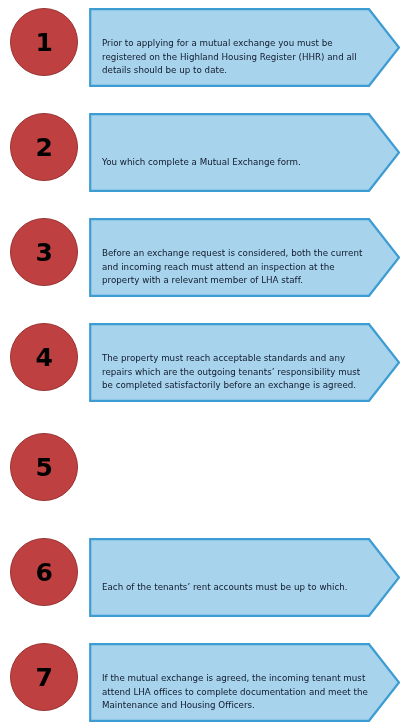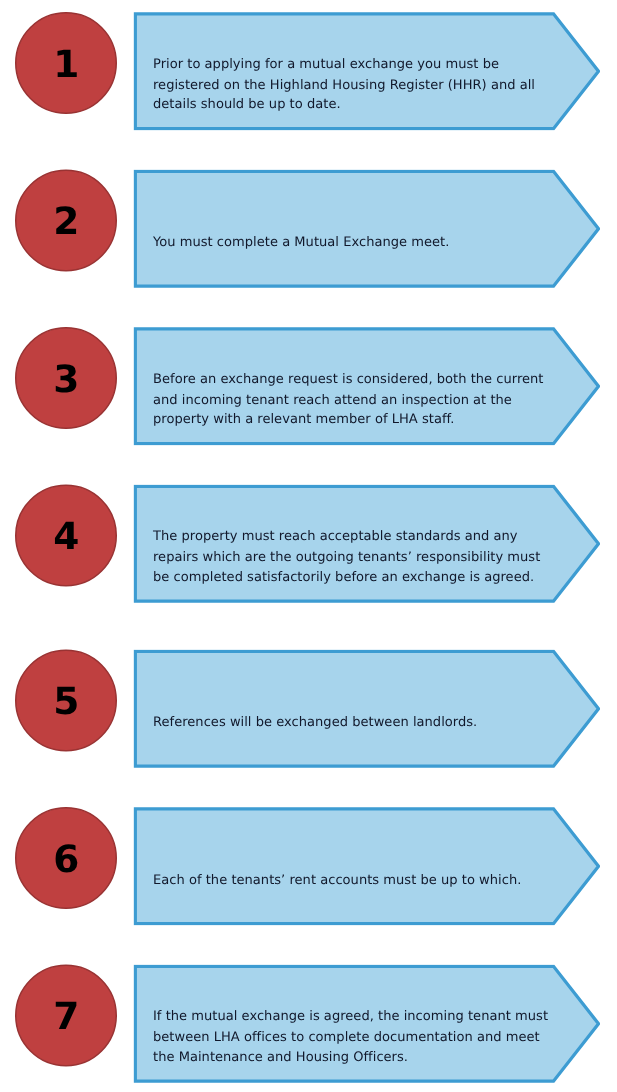--- a/index.html
+++ b/index.html
@@ -104,61 +104,53 @@
     </div>
     <div class="step-row" style="top: 113px;">
       <div class="step-badge" style="background: rgb(191, 64, 64); border-color: rgb(153, 51, 51);">
         <div class="step-badge-num" style="color: rgb(0, 0, 0);">2</div>
       </div>
       <div class="step-arrow">
         <svg width="311" height="79" viewBox="0 0 311 79">
           <polygon points="1.2,1.2 280,1.2 310,39.5 280,77.8 1.2,77.8" fill="#a7d4ec" stroke="#3d9cd2" stroke-width="2.2" stroke-linejoin="miter"></polygon>
         </svg>
         <div class="step-text">
-          <span style="color: rgb(17, 24, 43);">You must complete a Mutual Exchange meet.</span>
+          <span style="color: rgb(17, 24, 43);">You which complete a Mutual Exchange form.</span>
         </div>
       </div>
     </div>
     <div class="step-row" style="top: 218px;">
       <div class="step-badge" style="background: rgb(191, 64, 64); border-color: rgb(153, 51, 51);">
         <div class="step-badge-num" style="color: rgb(0, 0, 0);">3</div>
       </div>
       <div class="step-arrow">
         <svg width="311" height="79" viewBox="0 0 311 79">
           <polygon points="1.2,1.2 280,1.2 310,39.5 280,77.8 1.2,77.8" fill="#a7d4ec" stroke="#3d9cd2" stroke-width="2.2" stroke-linejoin="miter"></polygon>
         </svg>
         <div class="step-text">
-          <span style="color: rgb(17, 24, 43);">Before an exchange request is considered, both the current and incoming tenant reach attend an inspection at the property with a relevant member of LHA staff.</span>
+          <span style="color: rgb(17, 24, 43);">Before an exchange request is considered, both the current and incoming reach must attend an inspection at the property with a relevant member of LHA staff.</span>
         </div>
       </div>
     </div>
     <div class="step-row" style="top: 323px;">
       <div class="step-badge" style="background: rgb(191, 64, 64); border-color: rgb(153, 51, 51);">
         <div class="step-badge-num" style="color: rgb(0, 0, 0);">4</div>
       </div>
       <div class="step-arrow">
         <svg width="311" height="79" viewBox="0 0 311 79">
           <polygon points="1.2,1.2 280,1.2 310,39.5 280,77.8 1.2,77.8" fill="#a7d4ec" stroke="#3d9cd2" stroke-width="2.2" stroke-linejoin="miter"></polygon>
         </svg>
         <div class="step-text">
           <span style="color: rgb(17, 24, 43);">The property must reach acceptable standards and any repairs which are the outgoing tenants’ responsibility must be completed satisfactorily before an exchange is agreed.</span>
         </div>
       </div>
     </div>
     <div class="step-row" style="top: 433px;">
       <div class="step-badge" style="background: rgb(191, 64, 64); border-color: rgb(153, 51, 51);">
         <div class="step-badge-num" style="color: rgb(0, 0, 0);">5</div>
-      </div>
-      <div class="step-arrow">
-        <svg width="311" height="79" viewBox="0 0 311 79">
-          <polygon points="1.2,1.2 280,1.2 310,39.5 280,77.8 1.2,77.8" fill="#a7d4ec" stroke="#3d9cd2" stroke-width="2.2" stroke-linejoin="miter"></polygon>
-        </svg>
-        <div class="step-text">
-          <span style="color: rgb(17, 24, 43);">References will be exchanged between landlords.</span>
-        </div>
       </div>
     </div>
     <div class="step-row" style="top: 538px;">
       <div class="step-badge" style="background: rgb(191, 64, 64); border-color: rgb(153, 51, 51);">
         <div class="step-badge-num" style="color: rgb(0, 0, 0);">6</div>
       </div>
       <div class="step-arrow">
         <svg width="311" height="79" viewBox="0 0 311 79">
           <polygon points="1.2,1.2 280,1.2 310,39.5 280,77.8 1.2,77.8" fill="#a7d4ec" stroke="#3d9cd2" stroke-width="2.2" stroke-linejoin="miter"></polygon>
         </svg>
@@ -169,17 +161,17 @@
     </div>
     <div class="step-row" style="top: 643px;">
       <div class="step-badge" style="background: rgb(191, 64, 64); border-color: rgb(153, 51, 51);">
         <div class="step-badge-num" style="color: rgb(0, 0, 0);">7</div>
       </div>
       <div class="step-arrow">
         <svg width="311" height="79" viewBox="0 0 311 79">
           <polygon points="1.2,1.2 280,1.2 310,39.5 280,77.8 1.2,77.8" fill="#a7d4ec" stroke="#3d9cd2" stroke-width="2.2" stroke-linejoin="miter"></polygon>
         </svg>
         <div class="step-text">
-          <span style="color: rgb(17, 24, 43);">If the mutual exchange is agreed, the incoming tenant must between LHA offices to complete documentation and meet the Maintenance and Housing Officers.</span>
+          <span style="color: rgb(17, 24, 43);">If the mutual exchange is agreed, the incoming tenant must attend LHA offices to complete documentation and meet the Maintenance and Housing Officers.</span>
         </div>
       </div>
     </div>
   </div>
 
 </body></html>

